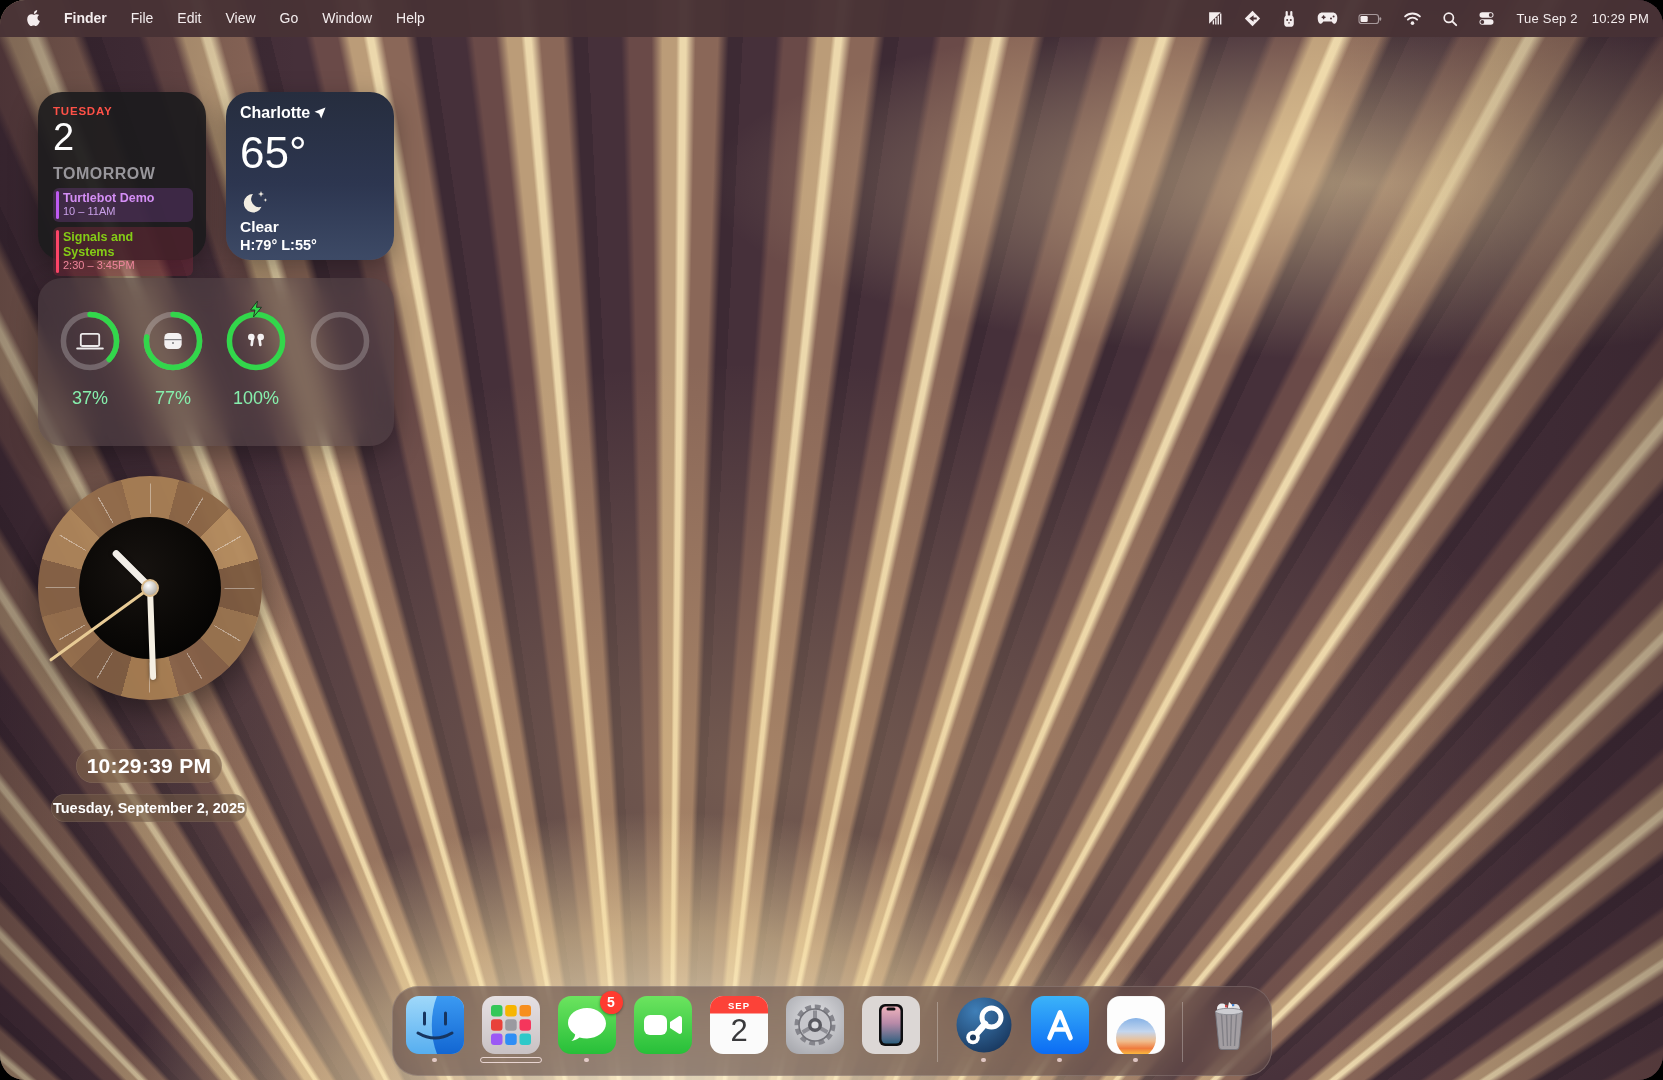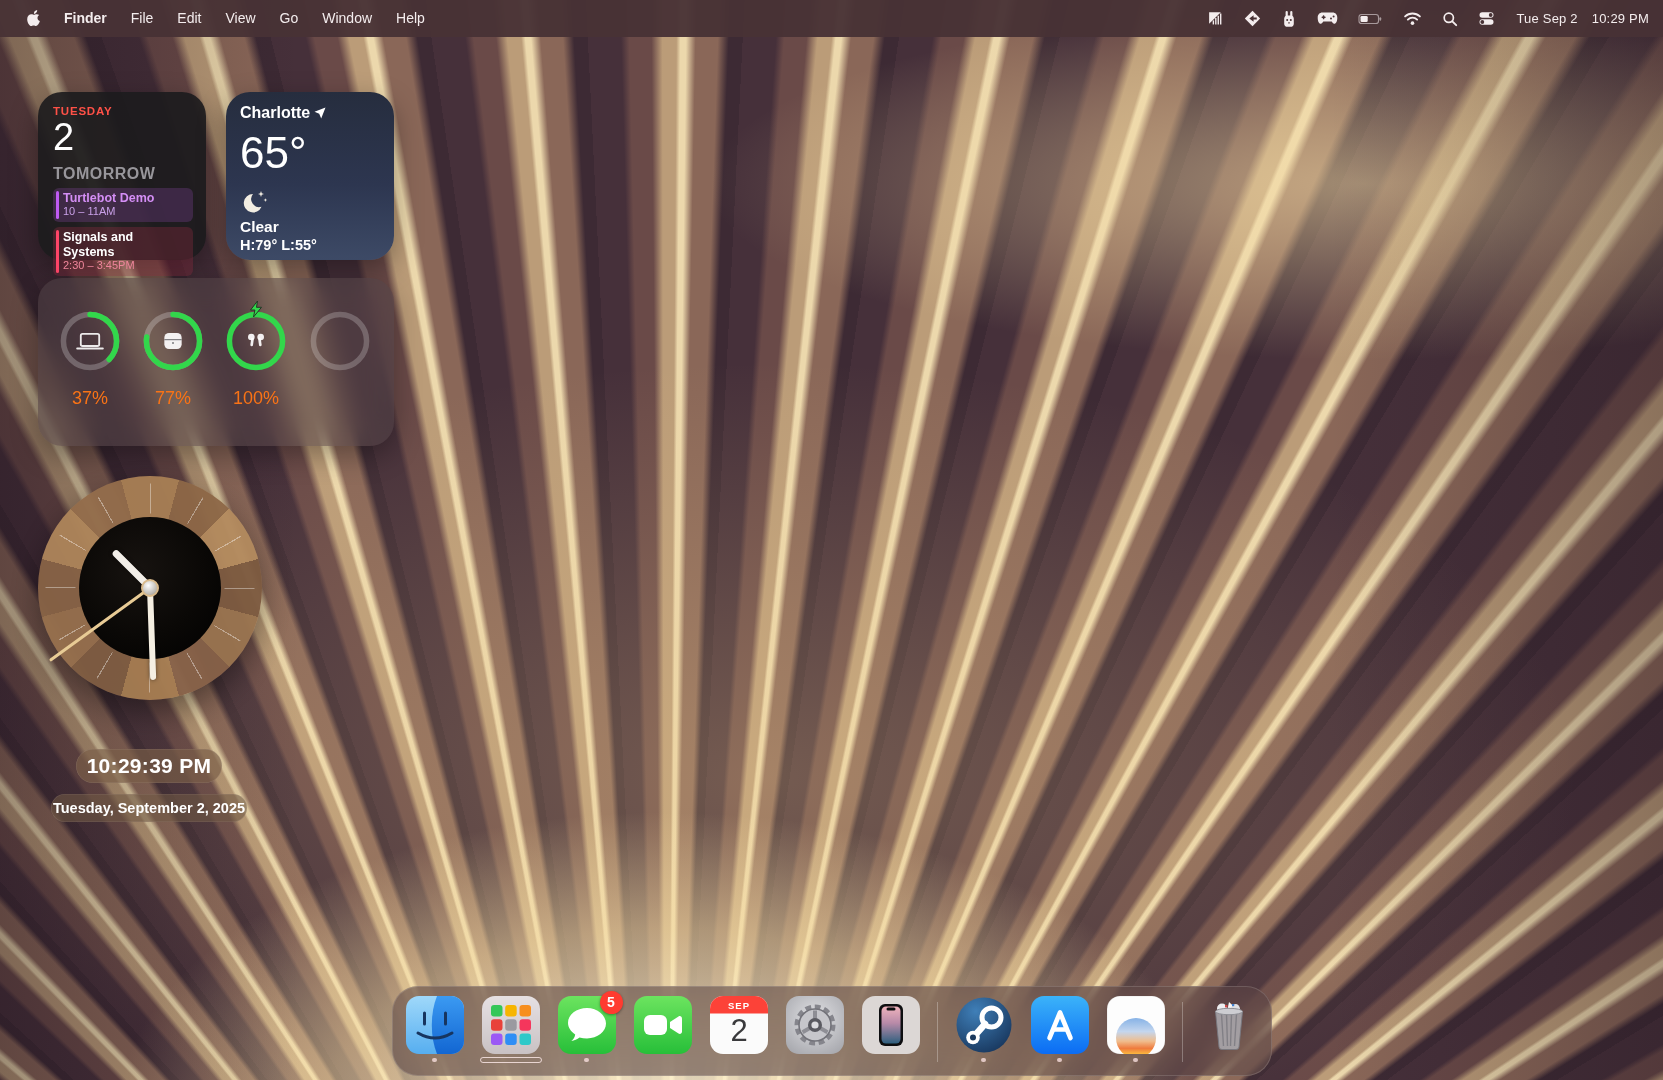--- a/index.html
+++ b/index.html
@@ -1,17 +1,17 @@
 <!DOCTYPE html>
 <html><head>
 <meta charset="utf-8">
 <style>
   html,body{margin:0;padding:0;background:#000;}
   #screen{position:relative;width:1663px;height:1080px;overflow:hidden;
-    font-family:"Liberation Sans",sans-serif;-webkit-font-smoothing:antialiased;color:#fff;}
+    font-family:"Liberation Sans",sans-serif;-webkit-font-smoothing:antialiased;color:#fff;border-radius:25px;}
 
   
   .wallpaper{position:absolute;inset:0;
     background:
       linear-gradient(to right, rgba(28,16,26,.38), rgba(0,0,0,0) 18%, rgba(0,0,0,0) 80%, rgba(30,18,28,.30)),
       radial-gradient(ellipse 58% 24% at 82% 17%, rgba(246,221,166,.55), rgba(246,221,166,0) 68%),
       radial-gradient(ellipse 46% 40% at 40% 104%, rgba(255,246,215,.92), rgba(248,224,168,.5) 45%, rgba(248,224,168,0) 72%),
       radial-gradient(ellipse 70% 55% at 46% 72%, rgba(238,204,140,.28), rgba(238,204,140,0) 70%),
       repeating-conic-gradient(from 150deg at 40% 150%, #46303a 0 1.2deg, #6a4a48 1.5deg 2.3deg, #bb9c78 2.7deg 3.2deg, #ecd8ac 3.35deg 3.55deg, #8a6758 3.9deg 4.7deg, #3d2a34 5.1deg 5.6deg),
       #392732;}
@@ -39,39 +39,39 @@
   .event{position:relative;margin-top:5px;border-radius:6px;padding:3px 6px 4px 10px;}
   .event .bar{position:absolute;left:3px;top:3px;bottom:3px;width:3px;border-radius:2px;}
   .event .t{font-size:12.5px;font-weight:bold;line-height:1.15;}
   .event .tm{font-size:11px;line-height:1.2;}
   .ev-purple{background:rgba(133,70,160,.30);}
   .ev-purple .bar{background:#bf5af2;}
   .ev-purple .t{color:#d48ef5;}
   .ev-purple .tm{color:#c9a0e8;}
   .ev-pink{background:rgba(160,45,70,.30);}
   .ev-pink .bar{background:#ff4568;}
-  .ev-pink .t{color:#ffffff;}
+  .ev-pink .t{color:#84cc16;}
   .ev-pink .tm{color:#f2879d;}
 
   .w-weather{left:226px;top:92px;width:168px;height:168px;box-sizing:border-box;
     background:linear-gradient(180deg,#262d3e 0%,#2d3650 55%,#3d4a66 100%);
     padding:12px 14px;box-shadow:0 10px 28px rgba(0,0,0,.35);}
   .w-weather .city{font-size:16px;font-weight:bold;display:flex;align-items:center;gap:4px;}
   .w-weather .temp{font-size:44px;font-weight:400;margin-top:8px;line-height:1.05;}
   .w-weather .moon{margin-top:14px;height:26px;}
   .w-weather .cond{font-size:15.5px;font-weight:bold;margin-top:2px;}
   .w-weather .hilo{font-size:14.5px;font-weight:bold;margin-top:1px;}
 
   .w-batt{left:38px;top:278px;width:356px;height:168px;background:rgba(80,68,70,.52);
     backdrop-filter:blur(16px) saturate(1.1);box-shadow:0 10px 28px rgba(0,0,0,.3);}
   .ring-col{position:absolute;top:30px;width:84px;text-align:center;}
   .ring-wrap{position:relative;width:66px;height:66px;margin:0 auto;}
   .ring-wrap svg{display:block;}
   .ring-icon{position:absolute;inset:0;display:flex;align-items:center;justify-content:center;}
-  .ring-label{margin-top:14px;font-size:18px;color:#f97316;}
+  .ring-label{margin-top:14px;font-size:18px;color:#86efac;}
   .bolt{position:absolute;top:-7px;left:50%;transform:translateX(-50%);}
 
   
   .clockw{position:absolute;left:38px;top:476px;width:224px;height:224px;}
   .c-ring{position:absolute;inset:0;border-radius:50%;opacity:.96;
     background:conic-gradient(from -15deg,#a87f55 0 30deg,#8d6847 0 60deg,#b28a5e 0 90deg,#7c5a40 0 120deg,#9a7450 0 150deg,#876148 0 180deg,#a57c52 0 210deg,#7f5d42 0 240deg,#96704e 0 270deg,#886346 0 300deg,#ad855a 0 330deg,#936d4b 0 360deg);
     box-shadow:0 12px 30px rgba(0,0,0,.4);}
   .c-ticks{position:absolute;inset:0;border-radius:50%;
     background:repeating-conic-gradient(rgba(255,255,255,.38) 0 .7deg, rgba(255,255,255,0) .7deg 30deg);
     -webkit-mask:radial-gradient(circle,transparent 0 74px,#000 75px 104px,transparent 105px);

